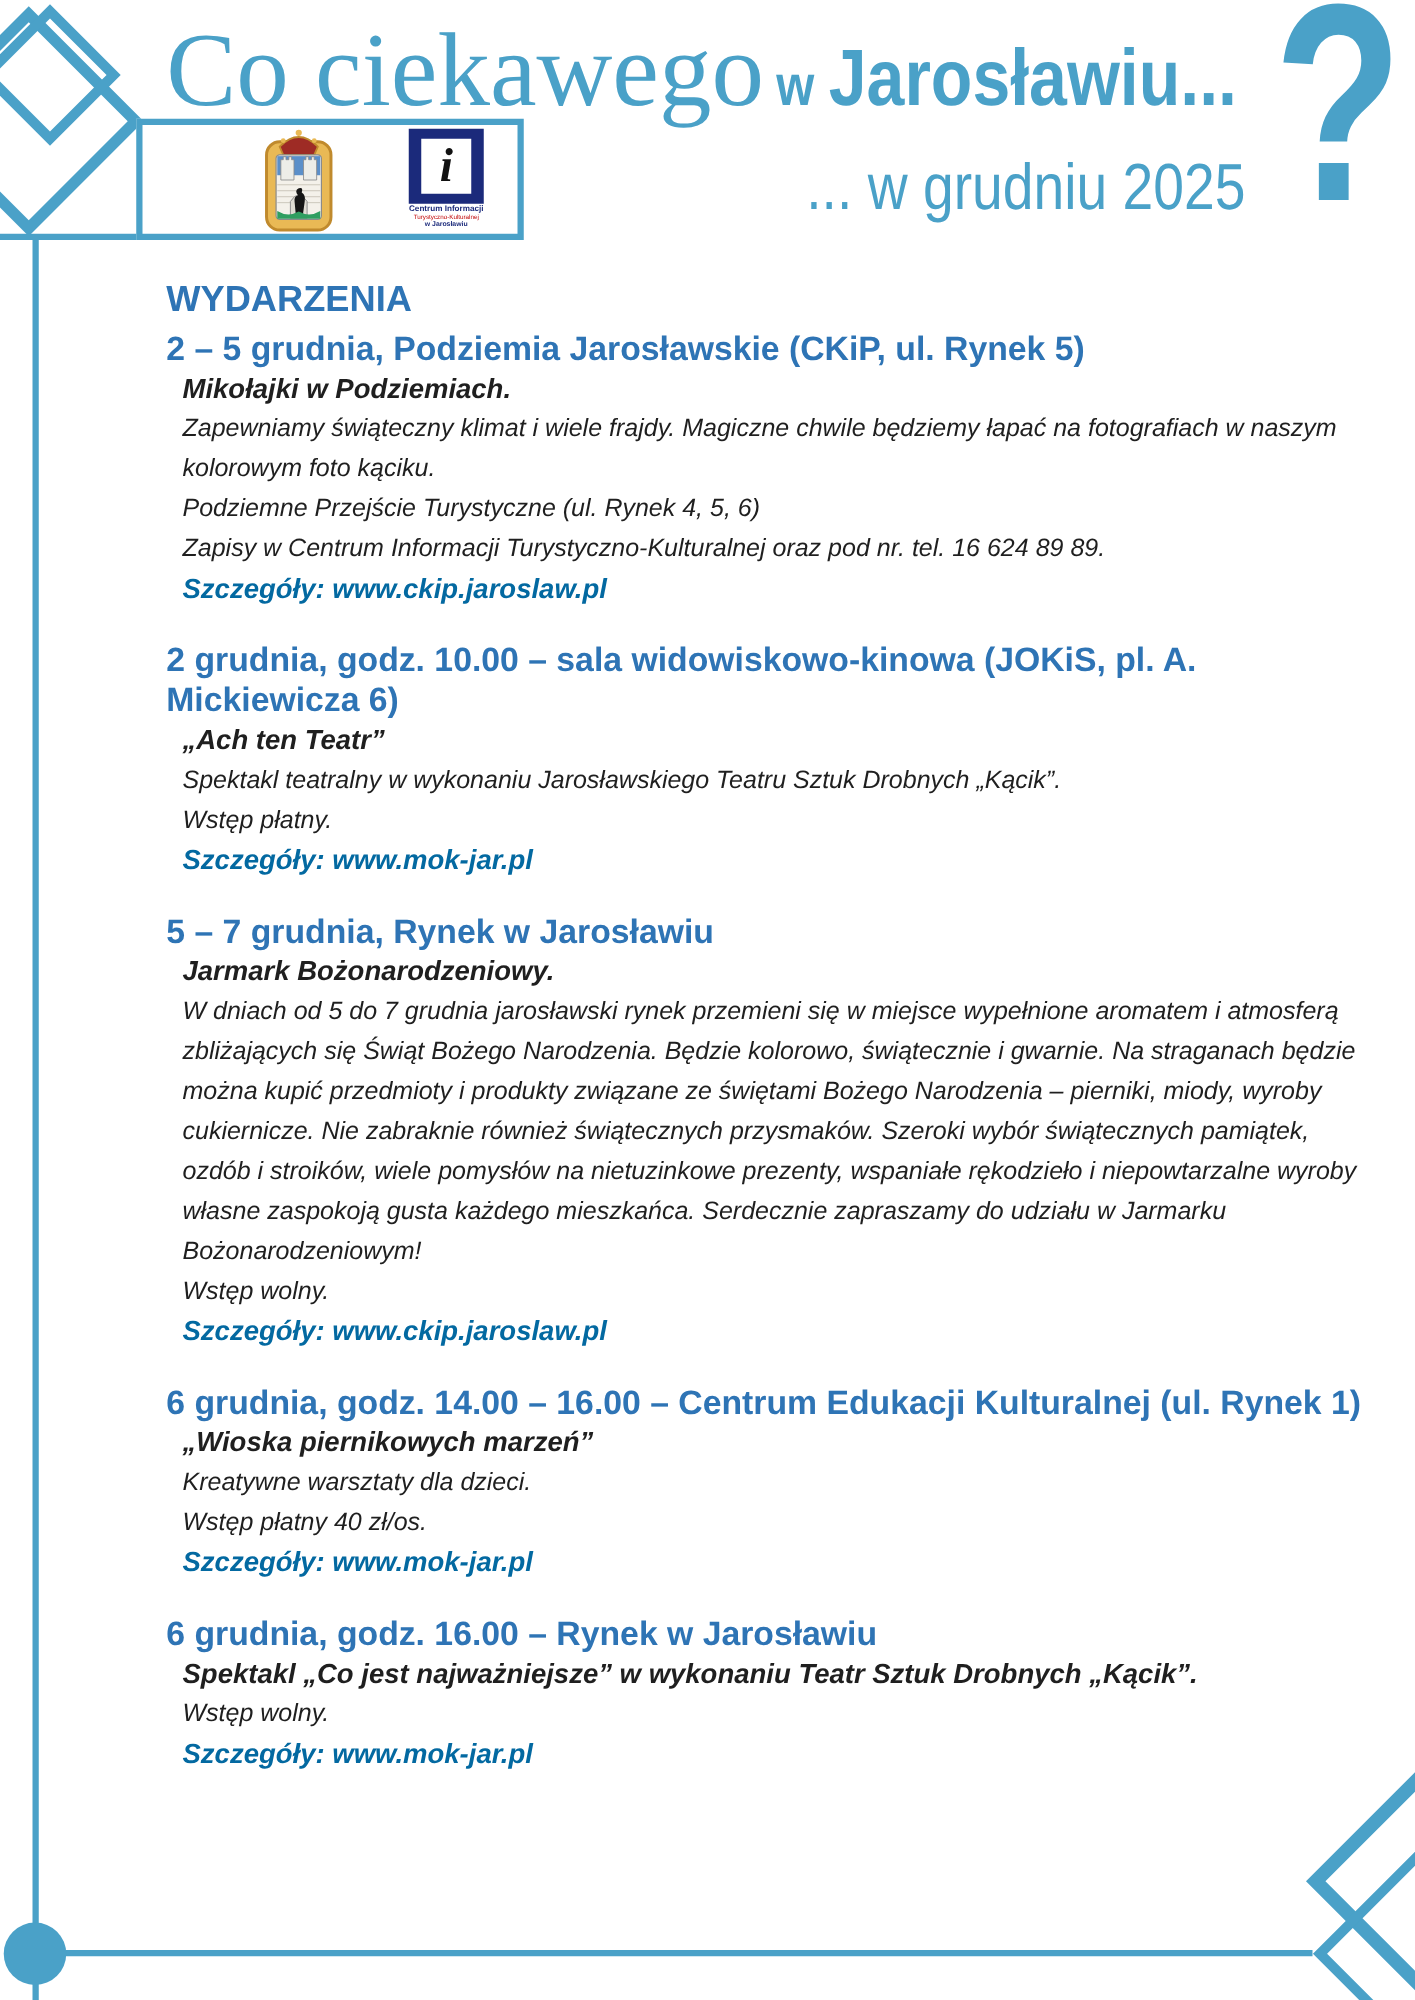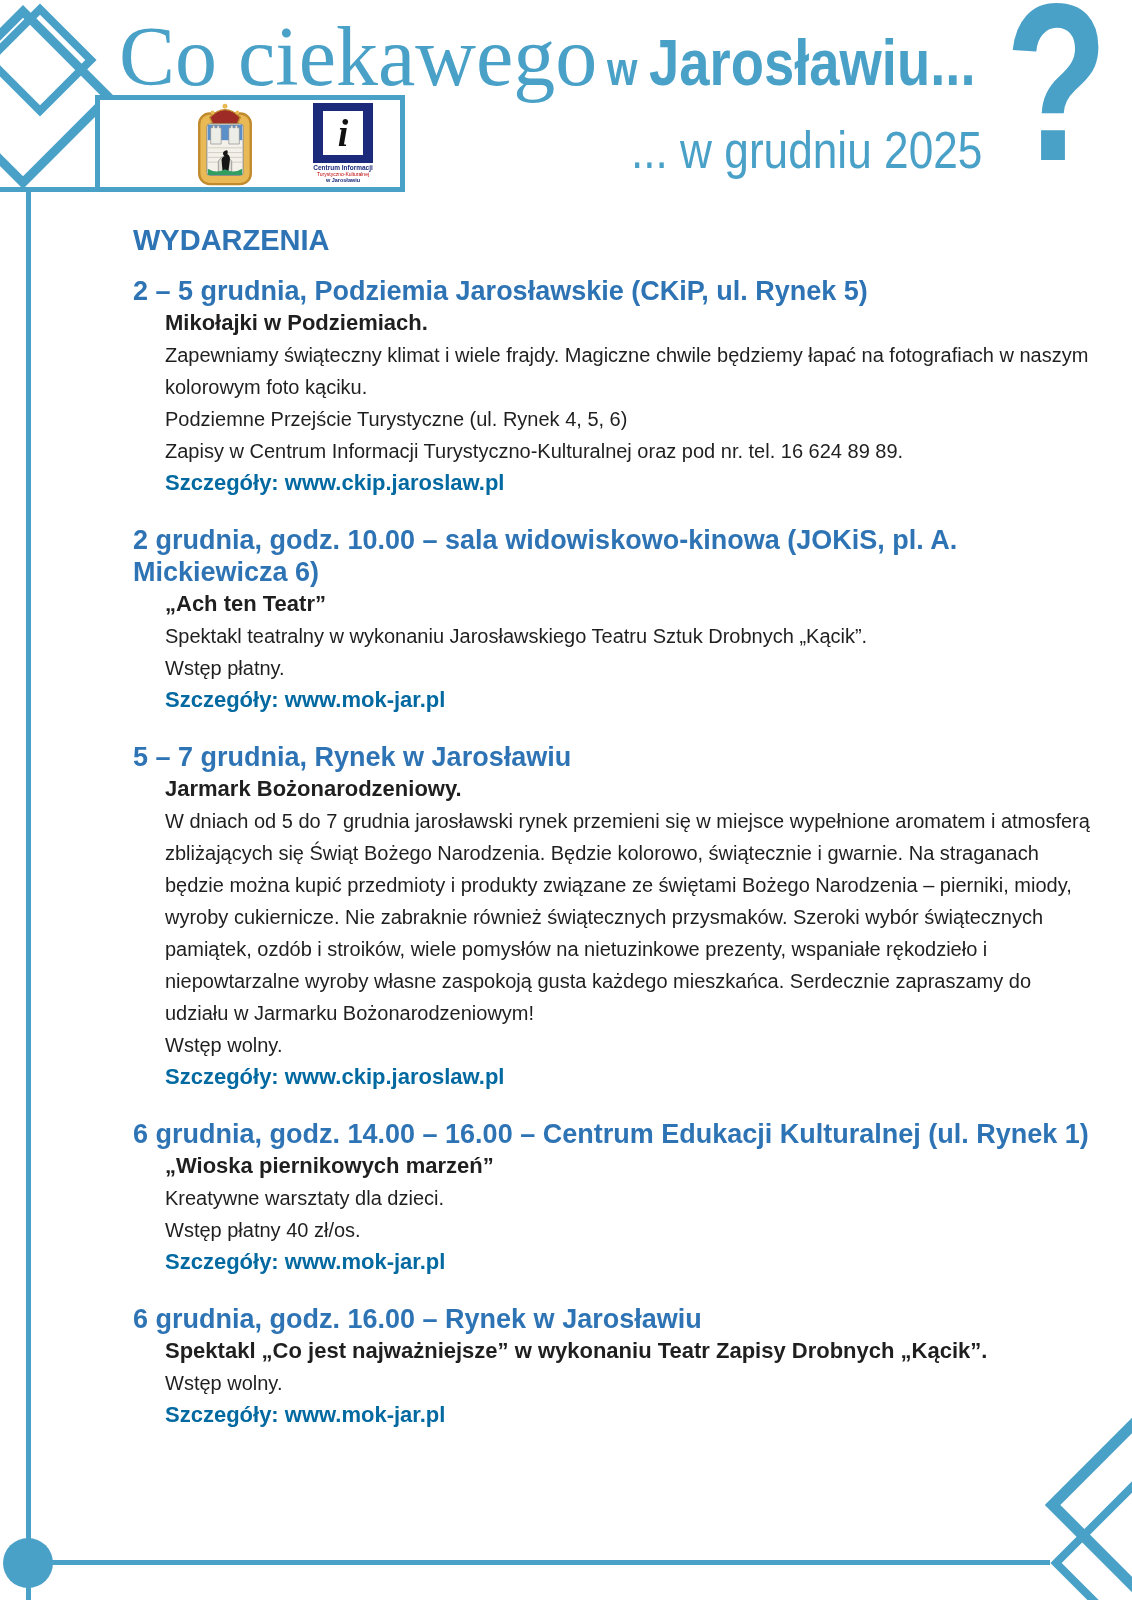--- a/index.html
+++ b/index.html
@@ -18,21 +18,21 @@
   .diamond-tl-small { left: 0px; top: 20px; width: 80px; height: 80px; border-width: 8px; }
   .diamond-br-large { left: 1080px; top: 1420px; width: 170px; height: 170px; border-width: 11px; }
   .diamond-br-small { left: 1081px; top: 1489px; width: 148px; height: 148px; border-width: 8px; }
   .line { background: #4AA1C8; position: absolute; }
   .vline-left { left: 26px; top: 188px; width: 5px; height: 1412px; }
   .hline-top { left: 0; top: 187px; width: 402px; height: 5px; }
   .hline-bottom { left: 26px; top: 1560px; width: 1024px; height: 5px; }
   .circle-bl { position: absolute; left: 3px; top: 1538px; width: 50px; height: 50px; border-radius: 50%; background: #4AA1C8; }
 
   
-  .masthead { position: absolute; left: 3px; top: 0; width: 1062px; height: 222px; }
+  .masthead { position: absolute; left: 17px; top: 0; width: 1062px; height: 222px; }
   .title-line { position: absolute; left: 116px; top: 8px; white-space: nowrap; color: #4AA1C8; }
   .title-serif { font-family: "Liberation Serif", serif; font-size: 84px; font-weight: 400; }
   .title-w { display: inline-block; transform: scaleX(0.85); transform-origin: left bottom;
              font-size: 46px; font-weight: 700; margin: 0 6px 0 10px; }
   .title-city { display: inline-block; transform: scaleX(0.85); transform-origin: left bottom;
                 font-size: 64px; font-weight: 700; }
   .subtitle { position: absolute; left: 628px; top: 120px; color: #4AA1C8;
               font-size: 52px; font-weight: 400; white-space: nowrap;
               transform: scaleX(0.85); transform-origin: left top; }
   .qmark { position: absolute; left: 1002px; top: -30px; color: #4AA1C8;
@@ -50,24 +50,24 @@
                  display: flex; align-items: center; justify-content: center; }
   .ilogo-i { font-family: "Liberation Serif", serif; font-style: italic; font-weight: 700;
              font-size: 38px; color: #111; line-height: 1; }
   .ilogo-caption { margin-top: 1px; text-align: center; line-height: 1.15; }
   .cap1 { font-size: 6.5px; color: #1B2A7B; font-weight: 700; }
   .cap2 { font-size: 5px;  color: #C00000; }
   .cap3 { font-size: 5.5px; color: #1B2A7B; font-weight: 700; }
 
   
   .content { position: absolute; left: 133px; top: 224px; right: 40px; }
-  .section-heading { color: #2E74B5; font-size: 29px; font-weight: 700; margin-bottom: 18px; }
+  .section-heading { color: #2E74B5; font-size: 29px; font-weight: 700; margin-bottom: 6px; }
   .event { margin-bottom: 25px; }
   .event-date { color: #2E74B5; font-size: 27px; font-weight: 700; line-height: 32px; }
-  .event-body { margin-left: 32px; }
+  .event-body { margin-left: 13px; font-style: italic; }
   .event-title { font-size: 22px; font-weight: 700; line-height: 32px; color: #1f1f1f; }
   .event-text { font-size: 20px; font-weight: 400; line-height: 32px; color: #1f1f1f; }
   .event-details { font-size: 22px; font-weight: 700; line-height: 32px; color: #0369a1; }
 </style>
 </head>
 <body>
 
 <div class="deco diamond diamond-tl-large"></div>
 <div class="deco diamond diamond-tl-small"></div>
 <div class="line vline-left"></div>
@@ -162,19 +162,19 @@
       <p class="event-title">„Wioska piernikowych marzeń”</p>
       <p class="event-text">Kreatywne warsztaty dla dzieci.</p>
           <p class="event-text">Wstęp płatny 40 zł/os.</p>
           <p class="event-details">Szczegóły: www.mok-jar.pl</p>
     </div>
   </article>
 
   <article class="event">
     <h3 class="event-date">6 grudnia, godz. 16.00 – Rynek w Jarosławiu</h3>
     <div class="event-body">
-      <p class="event-title">Spektakl „Co jest najważniejsze” w wykonaniu Teatr Zapisy Drobnych „Kącik”.</p>
+      <p class="event-title">Spektakl „Co jest najważniejsze” w wykonaniu Teatr Sztuk Drobnych „Kącik”.</p>
           <p class="event-text">Wstęp wolny.</p>
           <p class="event-details">Szczegóły: www.mok-jar.pl</p>
     </div>
   </article>
 </div>
 </main>
 
 </body></html>

